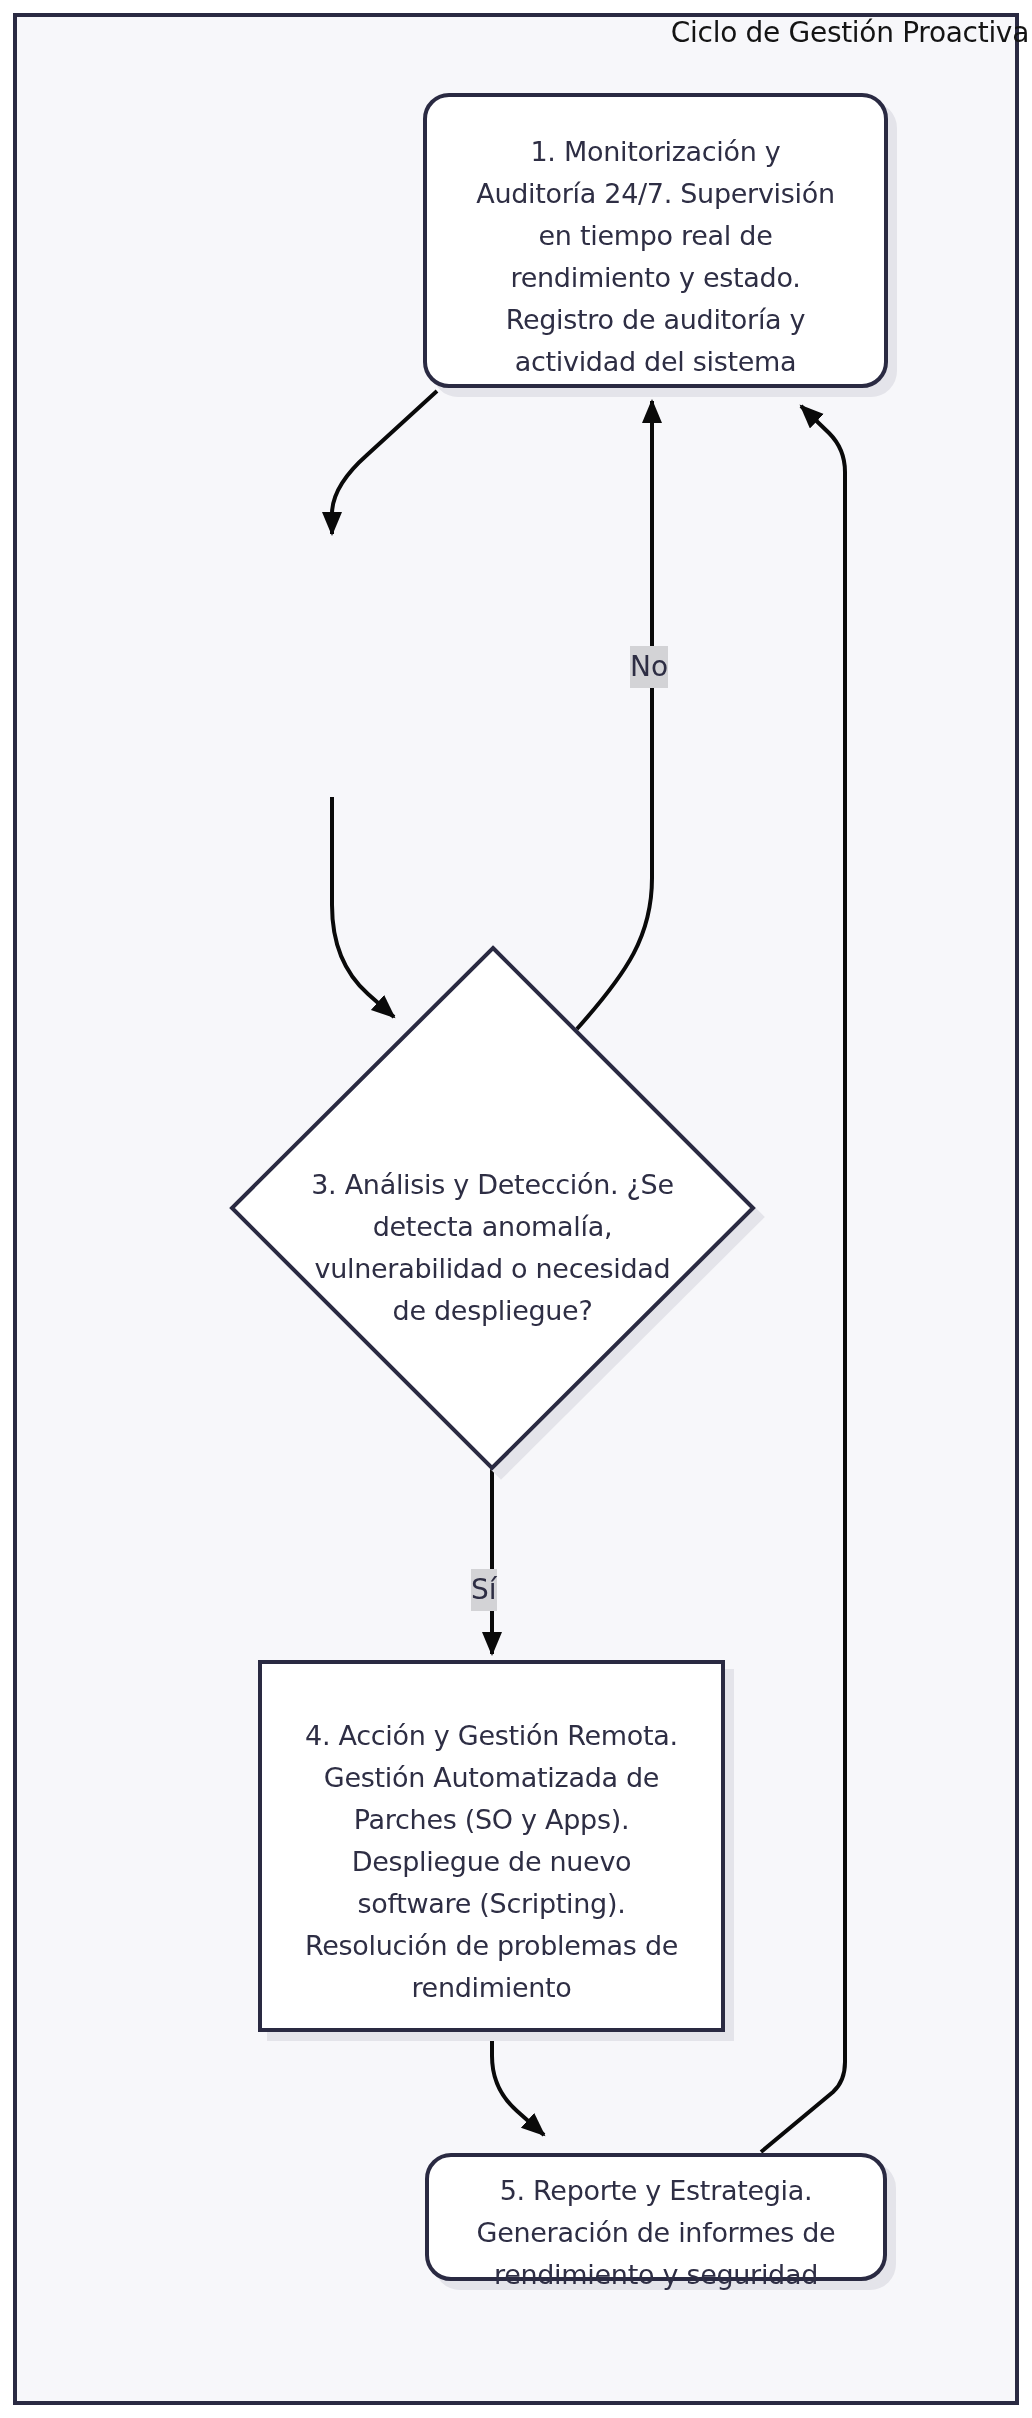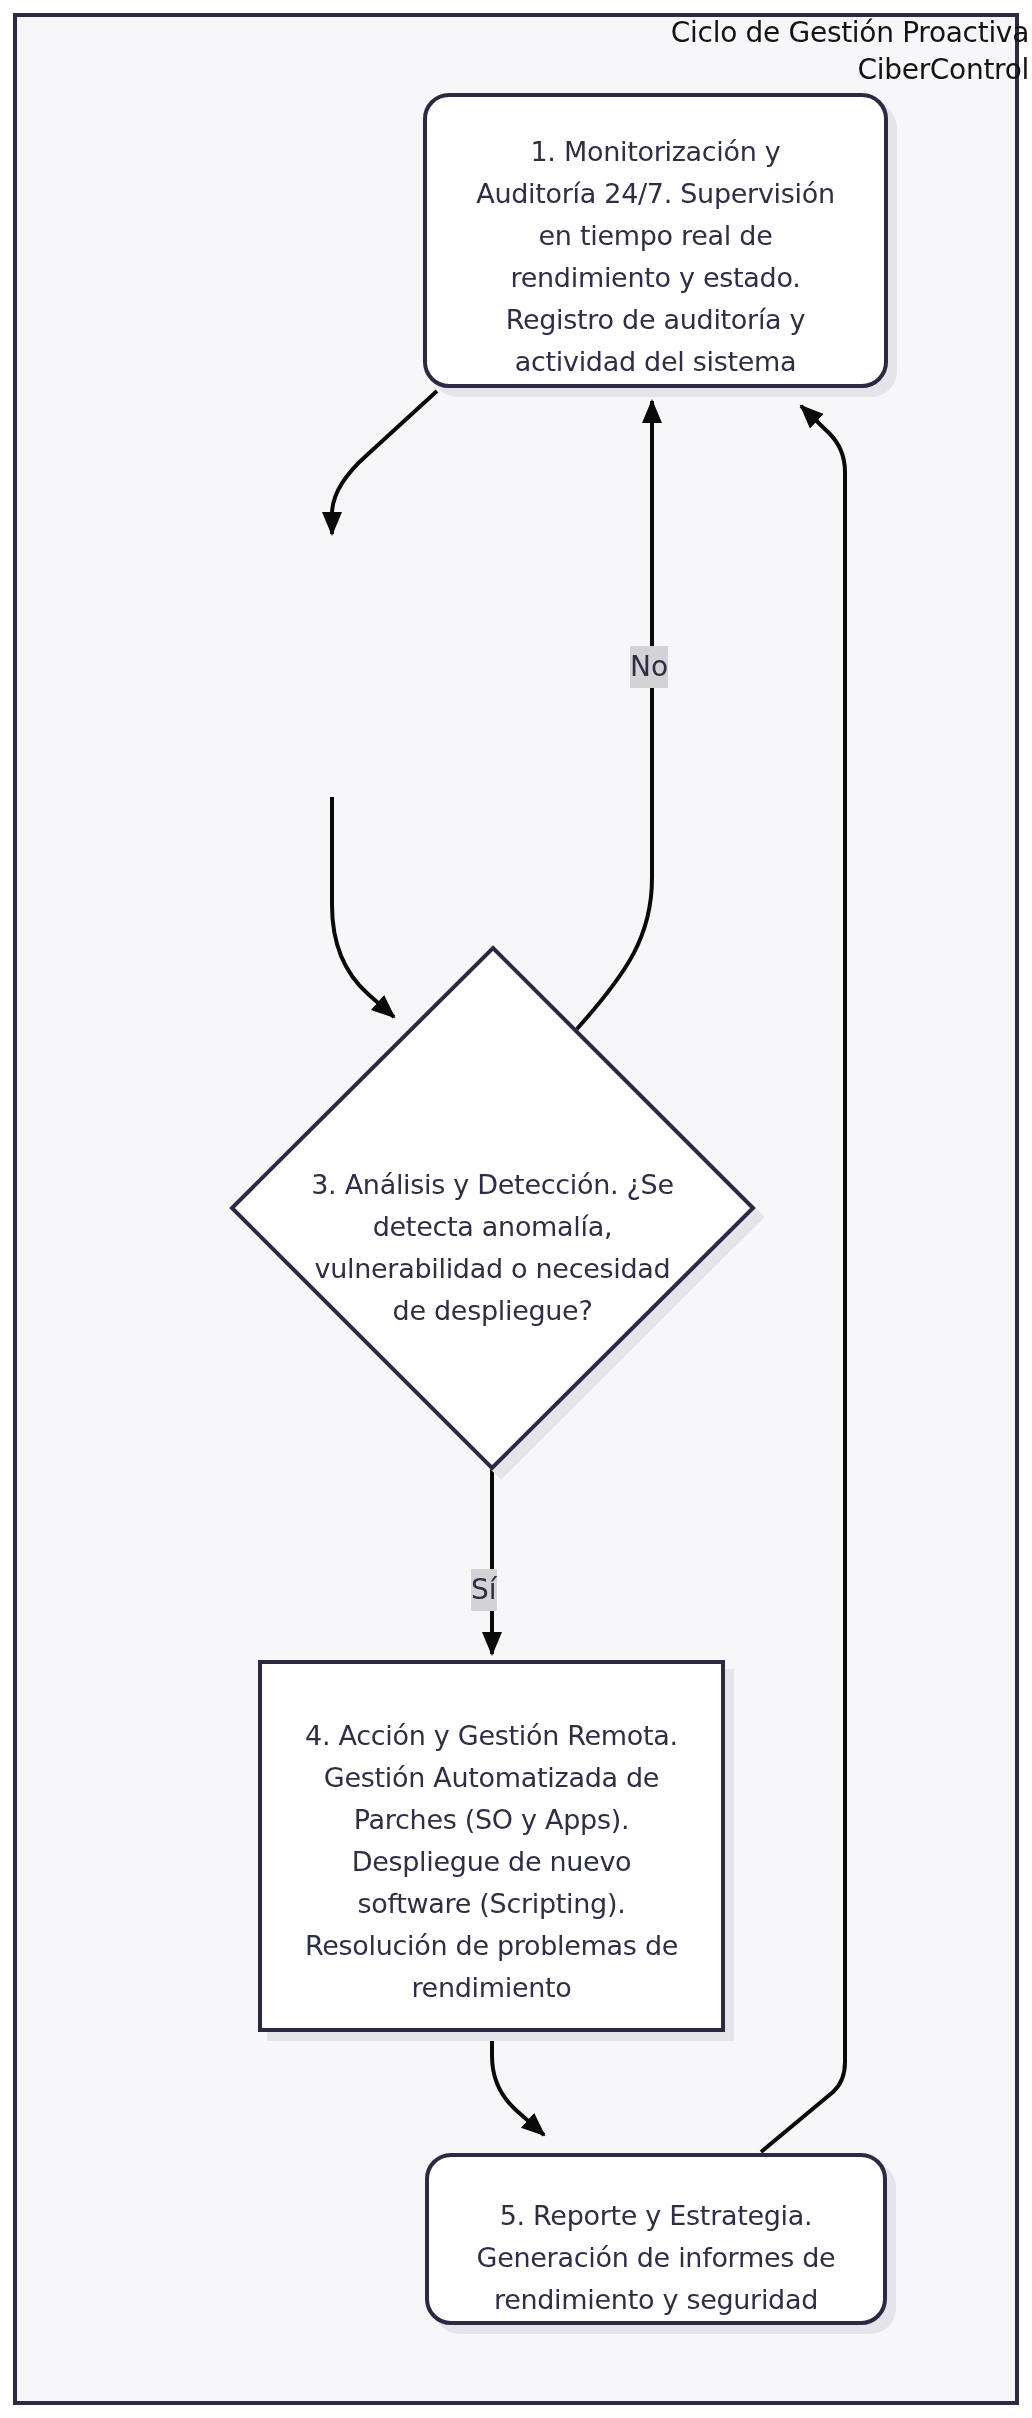--- a/index.html
+++ b/index.html
@@ -105,21 +105,20 @@
 </style>
 </head>
 <body>
 
 <div class="canvas">
 
   <div class="panel"></div>
 
   <div class="title">
     <div>Ciclo de Gestión Proactiva</div>
-    <div>CiberControl</div>
   </div>
 
   <svg class="edges" viewBox="0 0 1032 2418">
     <defs>
       <marker id="arrow" markerUnits="userSpaceOnUse" markerWidth="26" markerHeight="22" refX="22" refY="10" orient="auto">
         <polygon points="0,0 24,10 0,20" fill="#0a0a0a"></polygon>
       </marker>
     </defs>
     <path d="M 437 391 L 367 455 Q 332 486 332 514 L 332 534" marker-end="url(#arrow)"></path>
     <path d="M 332 797 L 332 905 Q 332 962 368 994 L 394 1017" marker-end="url(#arrow)"></path>
@@ -150,21 +149,21 @@
   <div class="node" style="left:258px; top:1660px; width:467px; height:372px;">
     <div class="node-text">4. Acción y Gestión Remota.
 Gestión Automatizada de
 Parches (SO y Apps).
 Despliegue de nuevo
 software (Scripting).
 Resolución de problemas de
 rendimiento</div>
   </div>
 
-  <div class="node rounded" style="left:425px; top:2153px; width:462px; height:172px;align-items:flex-end;">
+  <div class="node rounded" style="left:425px; top:2153px; width:462px; height:128px;">
     <div class="node-text">5. Reporte y Estrategia.
 Generación de informes de
 rendimiento y seguridad</div>
   </div>
 
   <div class="edge-label" style="left:630px; top:646px;">No</div>
 
   <div class="edge-label" style="left:471px; top:1541px;margin-top:28px;">Sí</div>
 
 </div>

